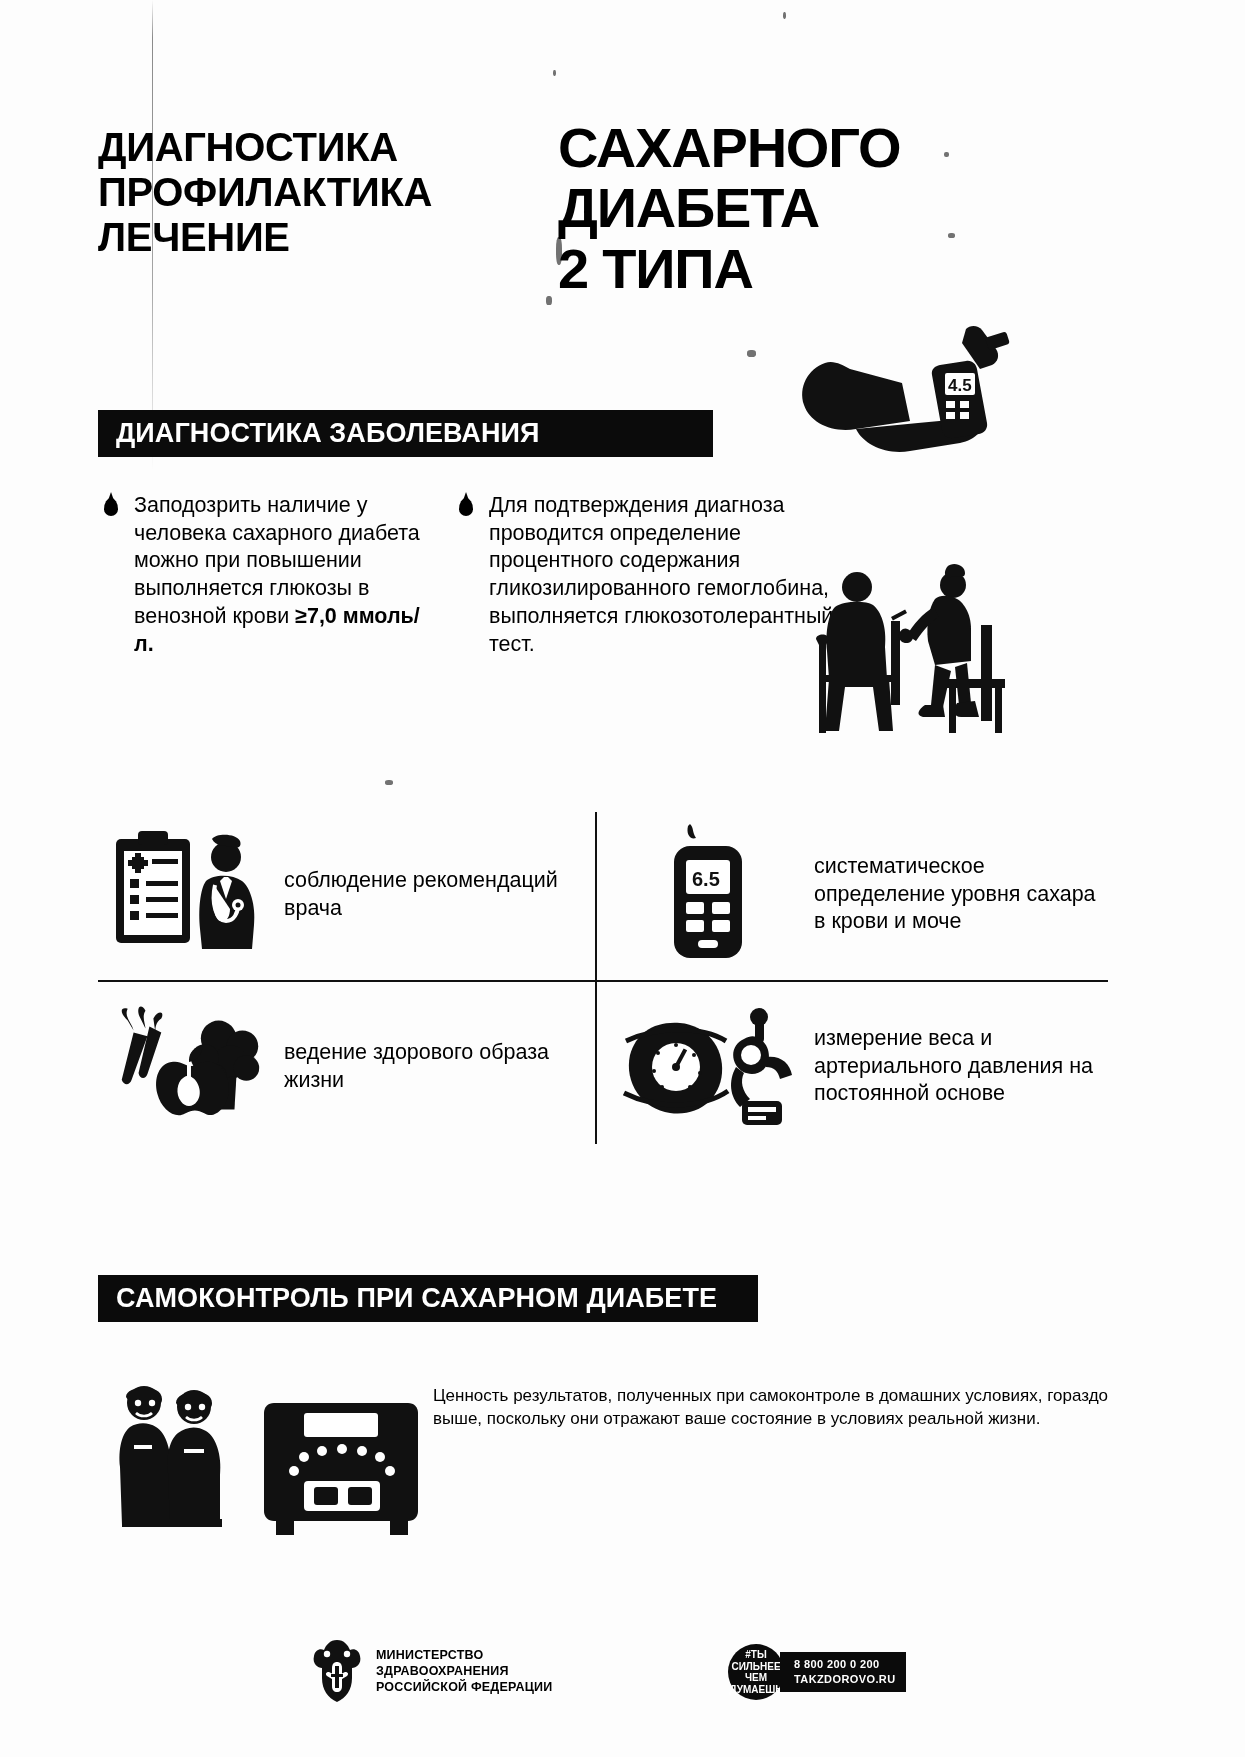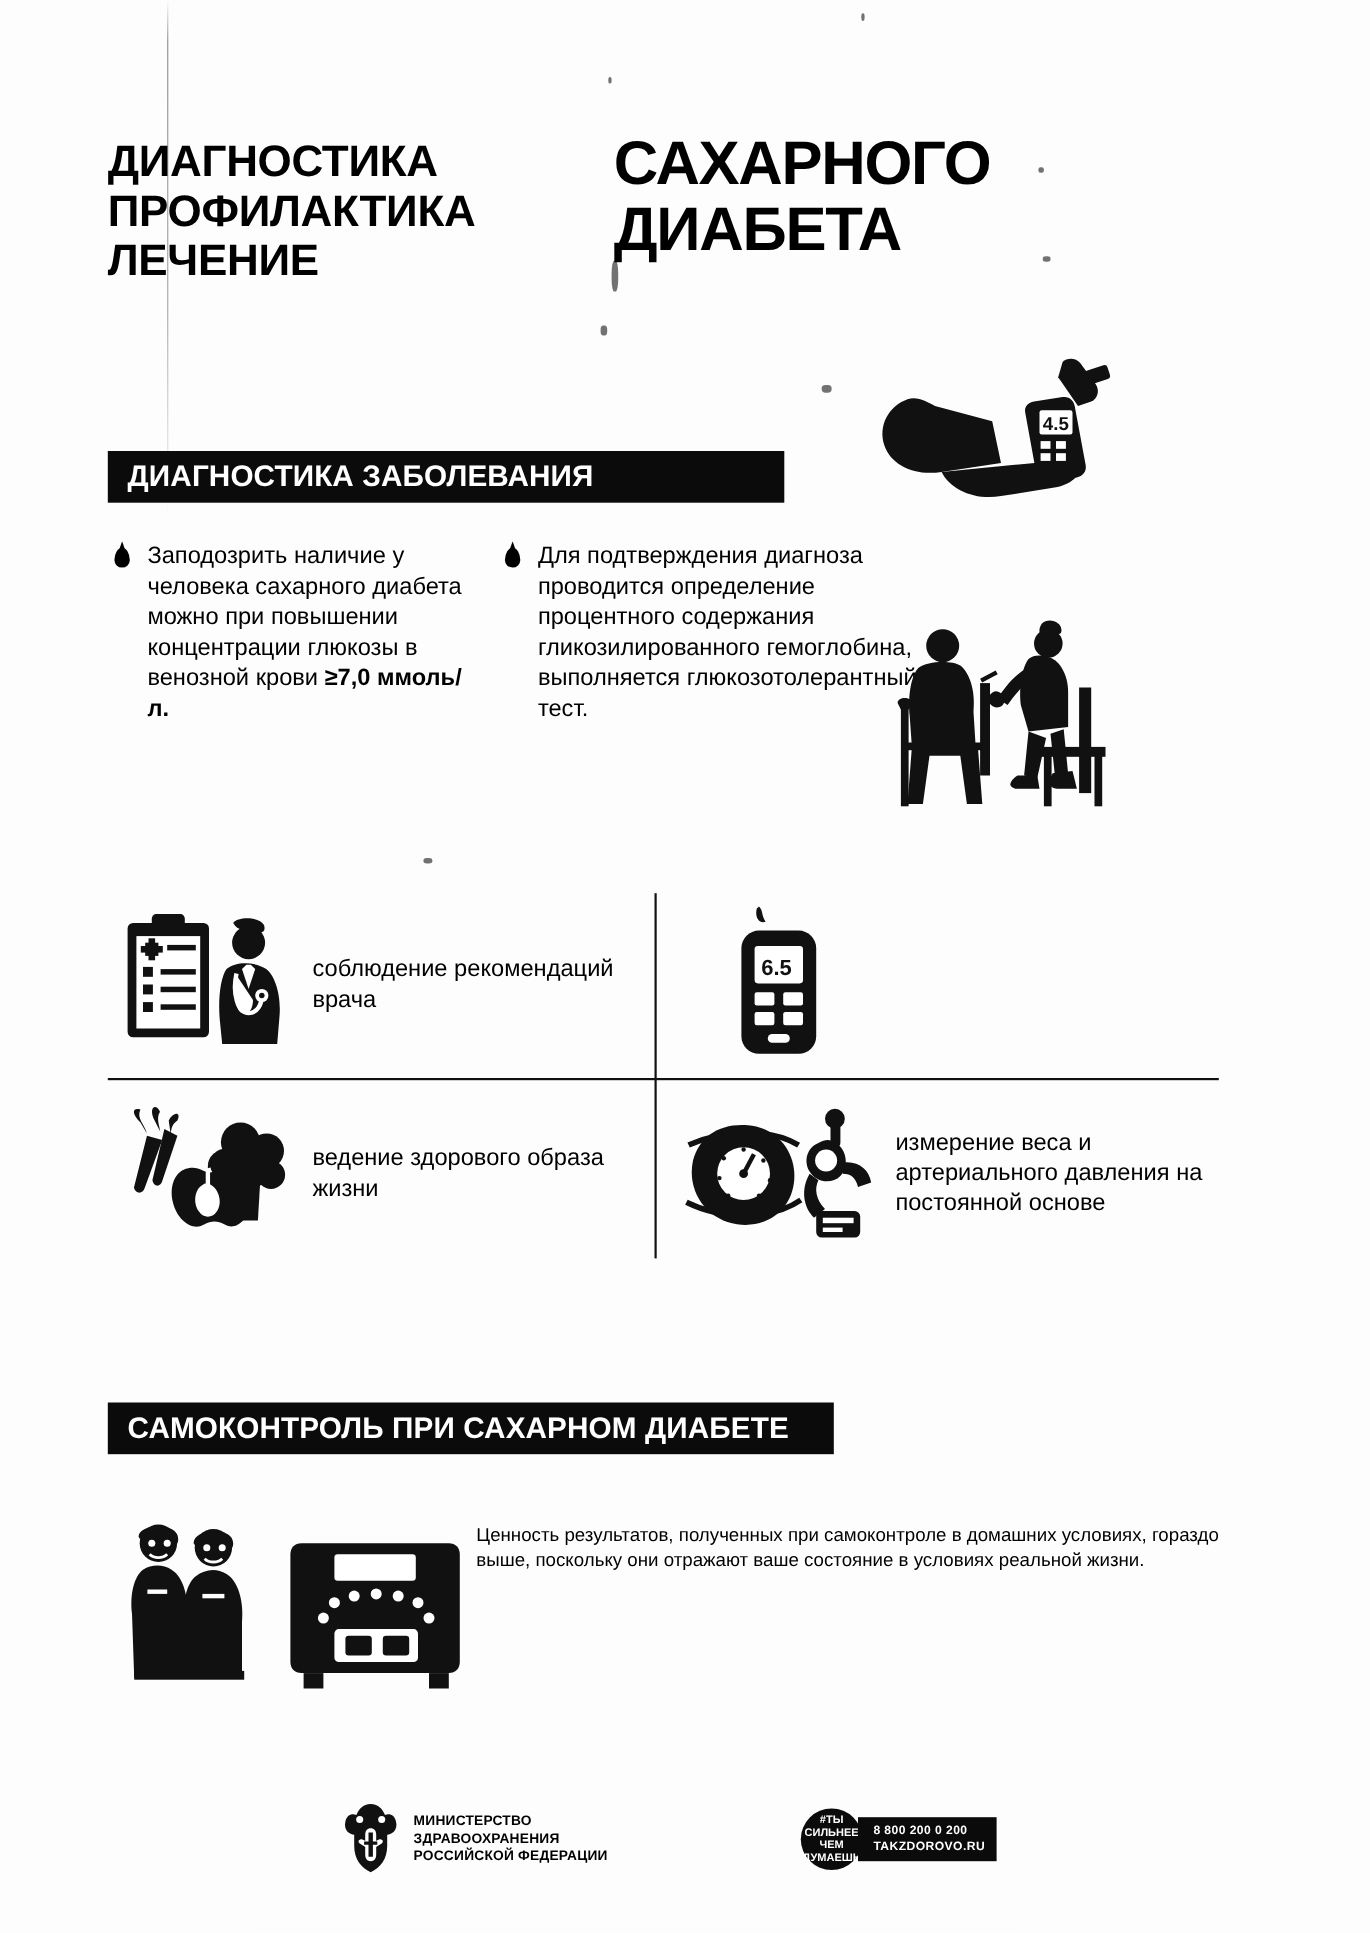--- a/index.html
+++ b/index.html
@@ -286,20 +286,21 @@
 
   <div class="title-wrap">
     <div class="title-left">
       <div>ДИАГНОСТИКА</div>
       <div>ПРОФИЛАКТИКА</div>
       <div>ЛЕЧЕНИЕ</div>
     </div>
     <div class="title-right">
       <div>САХАРНОГО</div>
       <div>ДИАБЕТА</div>
+      <div>2 ТИПА</div>
     </div>
   </div>
 
   <div style="position:absolute;left:790px;top:305px;width:250px;height:160px;">
     <svg viewBox="0 0 250 160" width="250" height="160">
       <g fill="#111">
         <path d="M35 58 C18 64 8 82 14 100 C20 118 42 128 66 124 L120 116 L112 78 L60 64 C52 60 44 55 35 58 Z"></path>
         <path d="M66 124 C74 140 96 150 120 146 L170 138 C186 135 196 124 192 112 L128 118 Z"></path>
         <path d="M150 60 L176 56 C182 55 186 59 187 64 L197 118 C198 124 194 128 189 129 L163 133 C158 134 153 130 152 125 L142 70 C141 64 145 61 150 60 Z"></path>
         <path d="M176 24 C180 20 188 20 192 25 L206 44 C210 50 208 57 202 60 L190 64 L172 38 Z"></path>
@@ -320,21 +321,21 @@
 
   <div class="bar b1">
     <span>ДИАГНОСТИКА ЗАБОЛЕВАНИЯ</span>
   </div>
 
   <div class="bullets">
 
     <div class="bullet-col c1">
       <span class="drop"></span>
       <div class="bullet-text">
-        <span>Заподозрить наличие у человека сахарного диабета можно при повышении концентрации глюкозы в венозной крови </span><span class="strong">≥7,0 ммоль/л.</span>
+        <span>Заподозрить наличие у человека сахарного диабета можно при повышении выполняется глюкозы в венозной крови </span><span class="strong">≥7,0 ммоль/л.</span>
       </div>
     </div>
 
     <div class="bullet-col c2">
       <span class="drop"></span>
       <div class="bullet-text">
         <span>Для подтверждения диагноза проводится определение процентного содержания гликозилированного гемоглобина, выполняется глюкозотолерантный тест.</span>
       </div>
     </div>
   </div>
@@ -431,20 +432,21 @@
           <text x="76" y="66" font-family="'Liberation Sans', sans-serif" font-size="20" font-weight="700" fill="#111">6.5</text>
           <g fill="#fff">
             <rect x="70" y="82" width="18" height="12" rx="2"></rect>
             <rect x="96" y="82" width="18" height="12" rx="2"></rect>
             <rect x="70" y="100" width="18" height="12" rx="2"></rect>
             <rect x="96" y="100" width="18" height="12" rx="2"></rect>
             <rect x="82" y="120" width="20" height="8" rx="4"></rect>
           </g>
         </svg>
       </div>
+      <div class="lbl">систематическое определение уровня сахара в крови и моче</div>
     </div>
 
     <div class="cell q3">
       <div class="art">
         <svg viewBox="0 0 180 130" width="180" height="130">
           <g fill="#111">
 
             <circle cx="122" cy="36" r="18"></circle>
               <circle cx="146" cy="44" r="16"></circle>
             <circle cx="134" cy="60" r="17"></circle>

